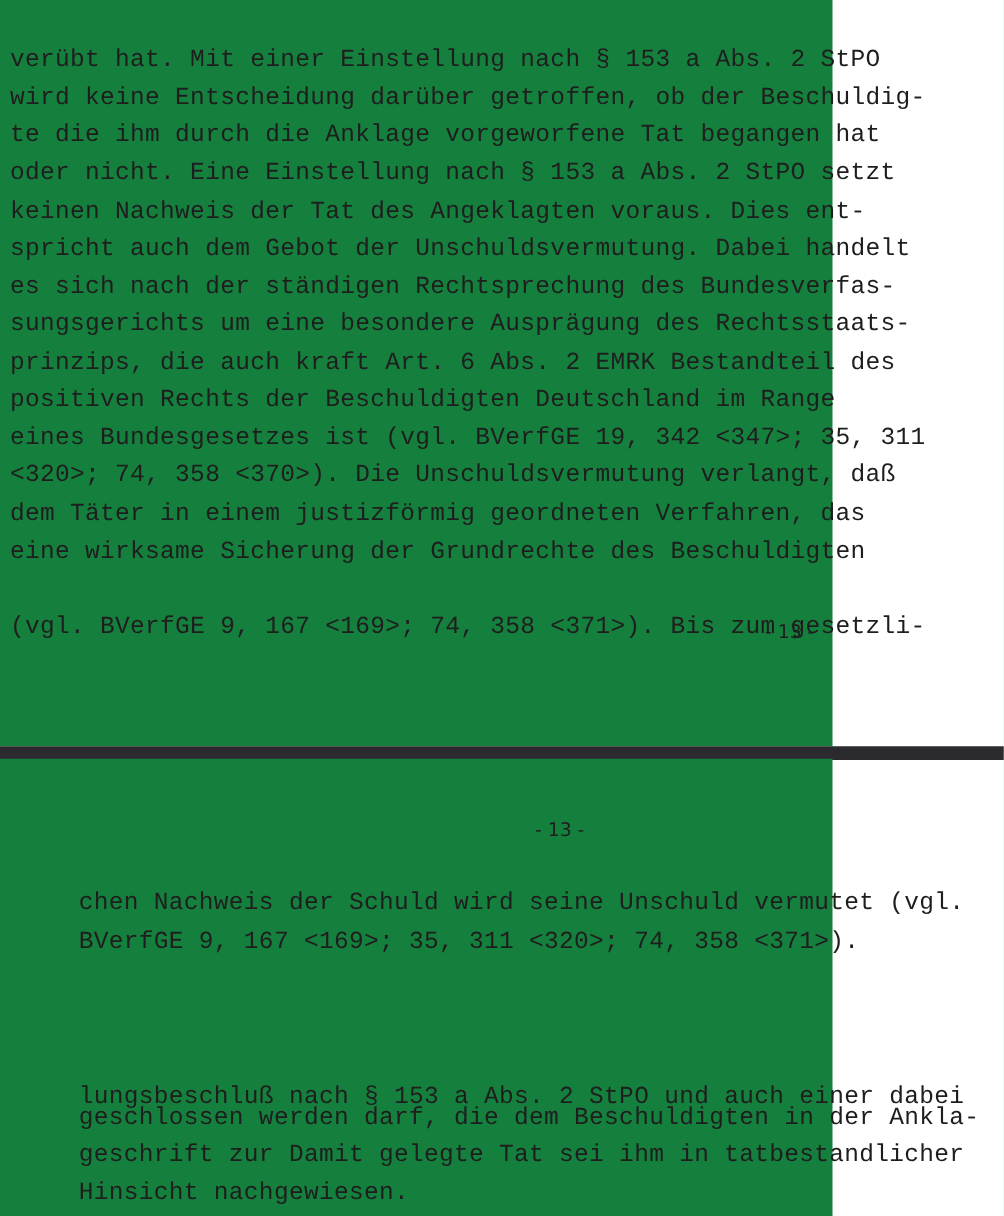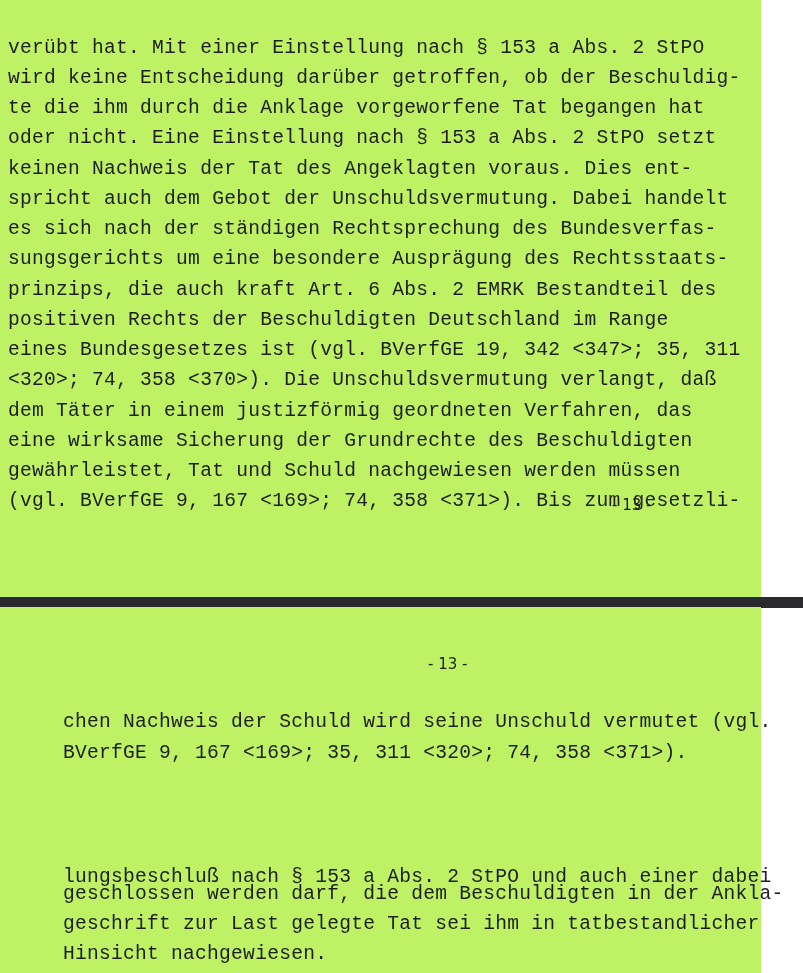--- a/index.html
+++ b/index.html
@@ -11,22 +11,22 @@
     width: 803px;
     height: 973px;
     position: relative;
     overflow: hidden;
     font-family: "Liberation Mono", "DejaVu Sans Mono", monospace;
     color: #1e1e1e;
   }
   .page {
     position: absolute;
     left: 0;
-    width: 761px;
-    background: #bef264;
+    width: 666px;
+    background: #15803d;
   }
   #page-top {
     top: 0;
     height: 597px;
   }
   #page-bottom {
     top: 607px;
     height: 366px;
   }
   .divider {
@@ -64,30 +64,29 @@
   <div class="line" style="left:8px; top:158px;">keinen Nachweis der Tat des Angeklagten voraus. Dies ent-</div>
   <div class="line" style="left:8px; top:218px;">es sich nach der ständigen Rechtsprechung des Bundesverfas-</div>
   <div class="line" style="left:8px; top:188px;">spricht auch dem Gebot der Unschuldsvermutung. Dabei handelt</div>
   <div class="line" style="left:8px; top:248px;">sungsgerichts um eine besondere Ausprägung des Rechtsstaats-</div>
   <div class="line" style="left:8px; top:279px;">prinzips, die auch kraft Art. 6 Abs. 2 EMRK Bestandteil des</div>
   <div class="line" style="left:8px; top:309px;">positiven Rechts der Beschuldigten Deutschland im Range</div>
   <div class="line" style="left:8px; top:339px;">eines Bundesgesetzes ist (vgl. BVerfGE 19, 342 &lt;347&gt;; 35, 311</div>
   <div class="line" style="left:8px; top:369px;">&lt;320&gt;; 74, 358 &lt;370&gt;). Die Unschuldsvermutung verlangt, daß</div>
   <div class="line" style="left:8px; top:400px;">dem Täter in einem justizförmig geordneten Verfahren, das</div>
   <div class="line" style="left:8px; top:430px;">eine wirksame Sicherung der Grundrechte des Beschuldigten</div>
-  <div class="line" style="left:8px; top:460px;">gewährleistet, Tat und Schuld nachgewiesen werden müssen</div>
   <div class="line" style="left:8px; top:490px;">(vgl. BVerfGE 9, 167 &lt;169&gt;; 74, 358 &lt;371&gt;). Bis zum gesetzli-</div>
   <div class="page-number" style="left:612px; top:494px;">- 13 -</div>
 </div>
 
 <div class="divider"></div>
 
 <div class="page" id="page-bottom">
   <div class="page-number" style="left:428px; top:46px;">- 13 -</div>
 
   <div class="line" style="left:63px; top:104px;">chen Nachweis der Schuld wird seine Unschuld vermutet (vgl.</div>
   <div class="line" style="left:63px; top:135px;">BVerfGE 9, 167 &lt;169&gt;; 35, 311 &lt;320&gt;; 74, 358 &lt;371&gt;).</div>
 
   <div class="line" style="left:63px; top:215px;margin-top:44px;">lungsbeschluß nach § 153 a Abs. 2 StPO und auch einer dabei</div>
   <div class="line" style="left:63px; top:276px;">geschlossen werden darf, die dem Beschuldigten in der Ankla-</div>
-  <div class="line" style="left:63px; top:306px;">geschrift zur Last gelegte Tat sei ihm in tatbestandlicher</div>
+  <div class="line" style="left:63px; top:306px;">geschrift zur Damit gelegte Tat sei ihm in tatbestandlicher</div>
   <div class="line" style="left:63px; top:336px;">Hinsicht nachgewiesen.</div>
 </div>
 
 </body></html>

